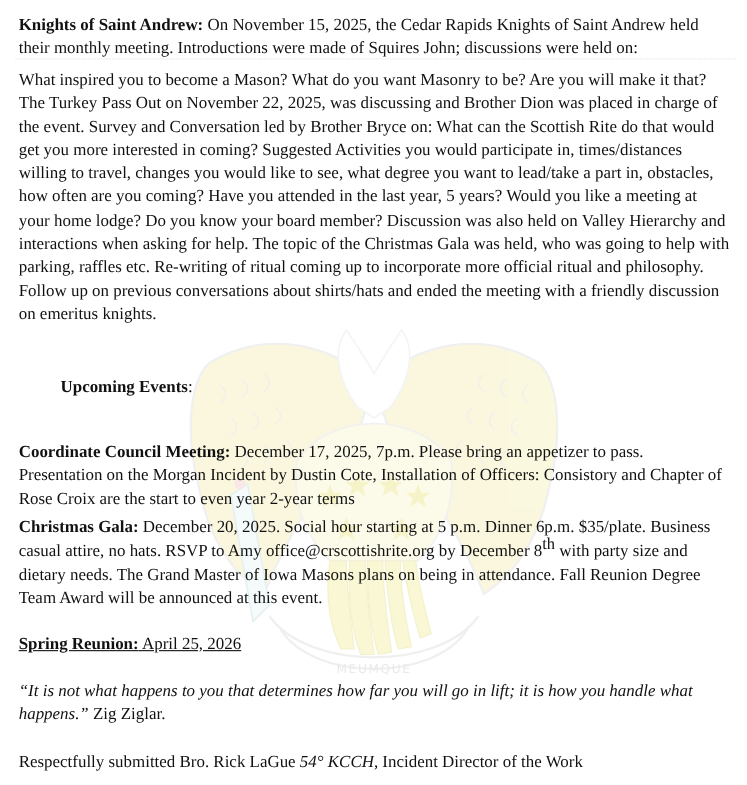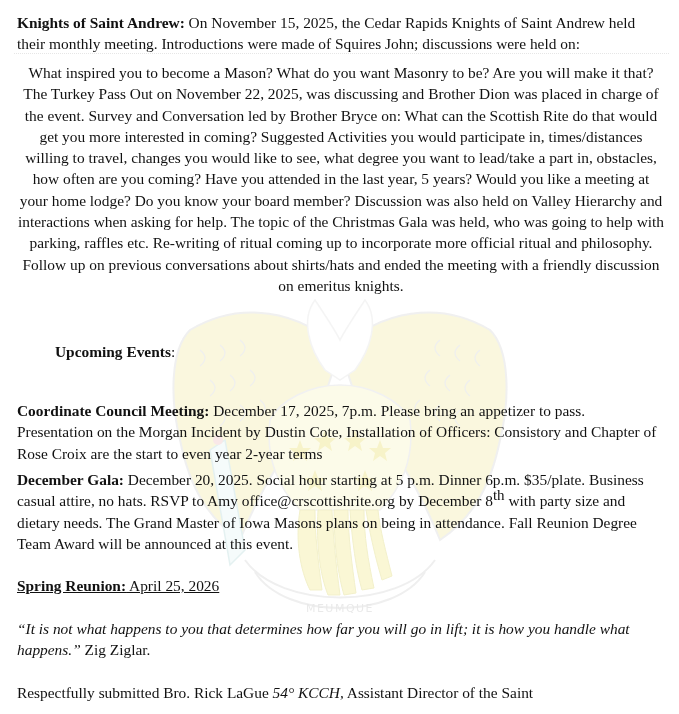--- a/index.html
+++ b/index.html
@@ -56,41 +56,41 @@
     <path d="M105 282 C135 330 245 330 275 282" fill="none" stroke="#e2e2e2" stroke-width="2"></path>
     <text x="190" y="322" text-anchor="middle" font-family="DejaVu Sans, sans-serif" font-size="11" fill="#d8d8d8" letter-spacing="1.5">MEUMQUE</text>
   </svg>
 
   <div class="stitch"></div>
 
   <div class="block" style="top:12px;">
     <p><b>Knights of Saint Andrew:</b><span> On November 15, 2025, the Cedar Rapids Knights of Saint Andrew held their monthly meeting.  Introductions were made of Squires John; discussions were held on:</span></p>
   </div>
 
-  <div class="block" style="top:62px; width:648px;text-align:center;">
+  <div class="block" style="top:62px; width:648px;">
     <p>What inspired you to become a Mason?  What do you want Masonry to be? Are you will make it that? The Turkey Pass Out on November 22, 2025, was discussing and Brother Dion was placed in charge of the event.  Survey and Conversation led by Brother Bryce on: What can the Scottish Rite do that would get you more interested in coming? Suggested Activities you would participate in, times/distances willing to travel, changes you would like to see, what degree you want to lead/take a part in, obstacles, how often are you coming? Have you attended in the last year, 5 years? Would you like a meeting at your home lodge?  Do you know your board member? Discussion was also held on Valley Hierarchy and interactions when asking for help.  The topic of the Christmas Gala was held, who was going to help with parking, raffles etc.  Re-writing of ritual coming up to incorporate more official ritual and philosophy.  Follow up on previous conversations about shirts/hats and ended the meeting with a friendly discussion on emeritus knights.</p>
   </div>
 
   <div class="block" style="top:341px;margin-left:38px;">
     <p><b>Upcoming Events</b><span>:</span></p>
   </div>
 
   <div class="block" style="top:400px; width:640px;">
     <p><b>Coordinate Council Meeting:</b><span> December 17, 2025, 7p.m. Please bring an appetizer to pass. Presentation on the Morgan Incident by Dustin Cote, Installation of Officers: Consistory and Chapter of Rose Croix are the start to even year 2-year terms</span></p>
   </div>
 
   <div class="block" style="top:469px; width:648px;">
-    <p><b>December Gala:</b><span>  December 20, 2025.  Social hour starting at 5 p.m. Dinner 6p.m. $35/plate. Business casual attire, no hats.  RSVP to Amy office@crscottishrite.org by December 8</span><sup>th</sup><span> with party size and dietary needs.  The Grand Master of Iowa Masons plans on being in attendance. Fall Reunion Degree Team Award will be announced at this event.</span></p>
+    <p><b>Christmas Gala:</b><span>  December 20, 2025.  Social hour starting at 5 p.m. Dinner 6p.m. $35/plate. Business casual attire, no hats.  RSVP to Amy office@crscottishrite.org by December 8</span><sup>th</sup><span> with party size and dietary needs.  The Grand Master of Iowa Masons plans on being in attendance. Fall Reunion Degree Team Award will be announced at this event.</span></p>
   </div>
 
   <div class="block" style="top:575px;text-decoration:underline;">
     <p><b>Spring Reunion:</b><span> April 25, 2026</span></p>
   </div>
 
   <div class="block" style="top:618px; width:625px;">
     <p><i>“It is not what happens to you that determines how far you will go in lift; it is how you handle what happens.”</i><span>  Zig Ziglar.</span></p>
   </div>
 
   <div class="block" style="top:682px;">
-    <p><span>Respectfully submitted Bro. Rick LaGue </span><i>54° KCCH,</i><span> Assistant Director of the Saint</span></p>
+    <p><span>Respectfully submitted Bro. Rick LaGue </span><i>54° KCCH,</i><span> Incident Director of the Work</span></p>
   </div>
 
 </div>
 
 </body></html>

